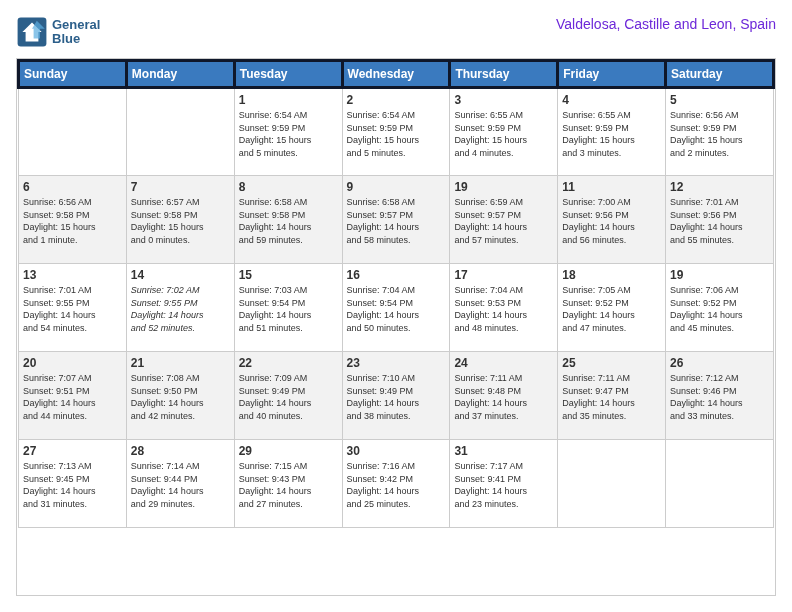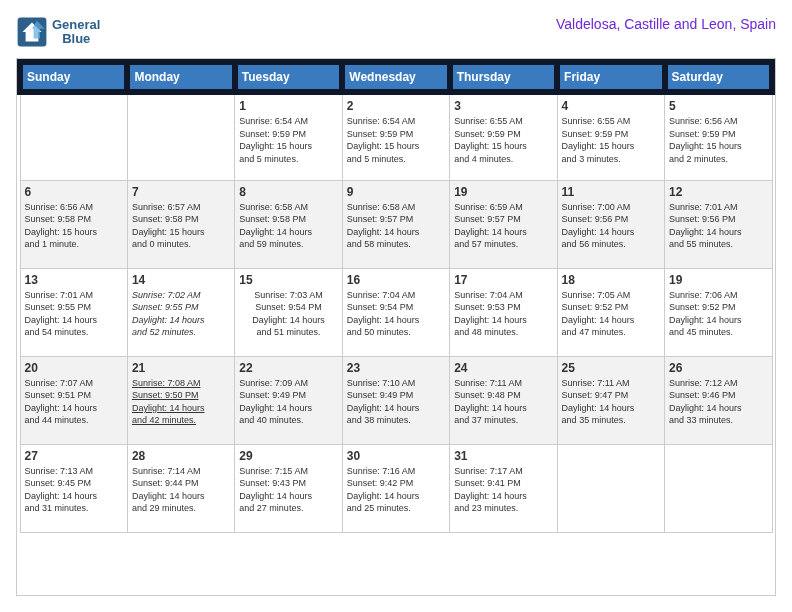--- a/index.html
+++ b/index.html
@@ -27,21 +27,20 @@
       display: flex;
       align-items: center;
     }
     .logo-text {
       display: flex;
       flex-direction: column;
       font-size: 13px;
       font-weight: bold;
       color: #2c5f8a;
       line-height: 1.1;
-      align-items: center;
     }
     .logo-icon {
       width: 32px;
       height: 32px;
       margin-right: 4px;
     }
     .title-block {
       text-align: right;
     }
     .main-title {
@@ -63,21 +62,21 @@
       width: 100%;
       border-collapse: collapse;
       table-layout: fixed;
     }
     .calendar thead tr th {
       background: #3a7abf;
       color: #fff;
       font-size: 12px;
       font-weight: bold;
       padding: 5px 4px;
-      border: 6px solid #0f172a;
+      border: 3px solid #0f172a;
       text-align: left;
     }
     .calendar tbody tr td {
       border: 1px solid #ccc;
       vertical-align: top;
       padding: 4px;
       font-size: 9.5px;
       color: #333;
       height: 88px;
       width: 113px;
@@ -238,21 +237,21 @@
             </td>
             <td>
               <span class="day-number">14</span>
               <div class="day-info" style="white-space: pre-line; font-style: italic;">Sunrise: 7:02 AM
 Sunset: 9:55 PM
 Daylight: 14 hours
 and 52 minutes.</div>
             </td>
             <td>
               <span class="day-number">15</span>
-              <div class="day-info" style="white-space: pre-line; text-align: center;">Sunrise: 7:03 AM
+              <div class="day-info" style="white-space: pre-line;">Sunrise: 7:03 AM
 Sunset: 9:54 PM
 Daylight: 14 hours
 and 51 minutes.</div>
             </td>
             <td>
               <span class="day-number">16</span>
               <div class="day-info" style="white-space: pre-line;">Sunrise: 7:04 AM
 Sunset: 9:54 PM
 Daylight: 14 hours
 and 50 minutes.</div>
@@ -282,21 +281,21 @@
           <tr>
             <td>
               <span class="day-number">20</span>
               <div class="day-info" style="white-space: pre-line;">Sunrise: 7:07 AM
 Sunset: 9:51 PM
 Daylight: 14 hours
 and 44 minutes.</div>
             </td>
             <td>
               <span class="day-number">21</span>
-              <div class="day-info" style="white-space: pre-line; text-decoration: underline;">Sunrise: 7:08 AM
+              <div class="day-info" style="white-space: pre-line;">Sunrise: 7:08 AM
 Sunset: 9:50 PM
 Daylight: 14 hours
 and 42 minutes.</div>
             </td>
             <td>
               <span class="day-number">22</span>
               <div class="day-info" style="white-space: pre-line;">Sunrise: 7:09 AM
 Sunset: 9:49 PM
 Daylight: 14 hours
 and 40 minutes.</div>

